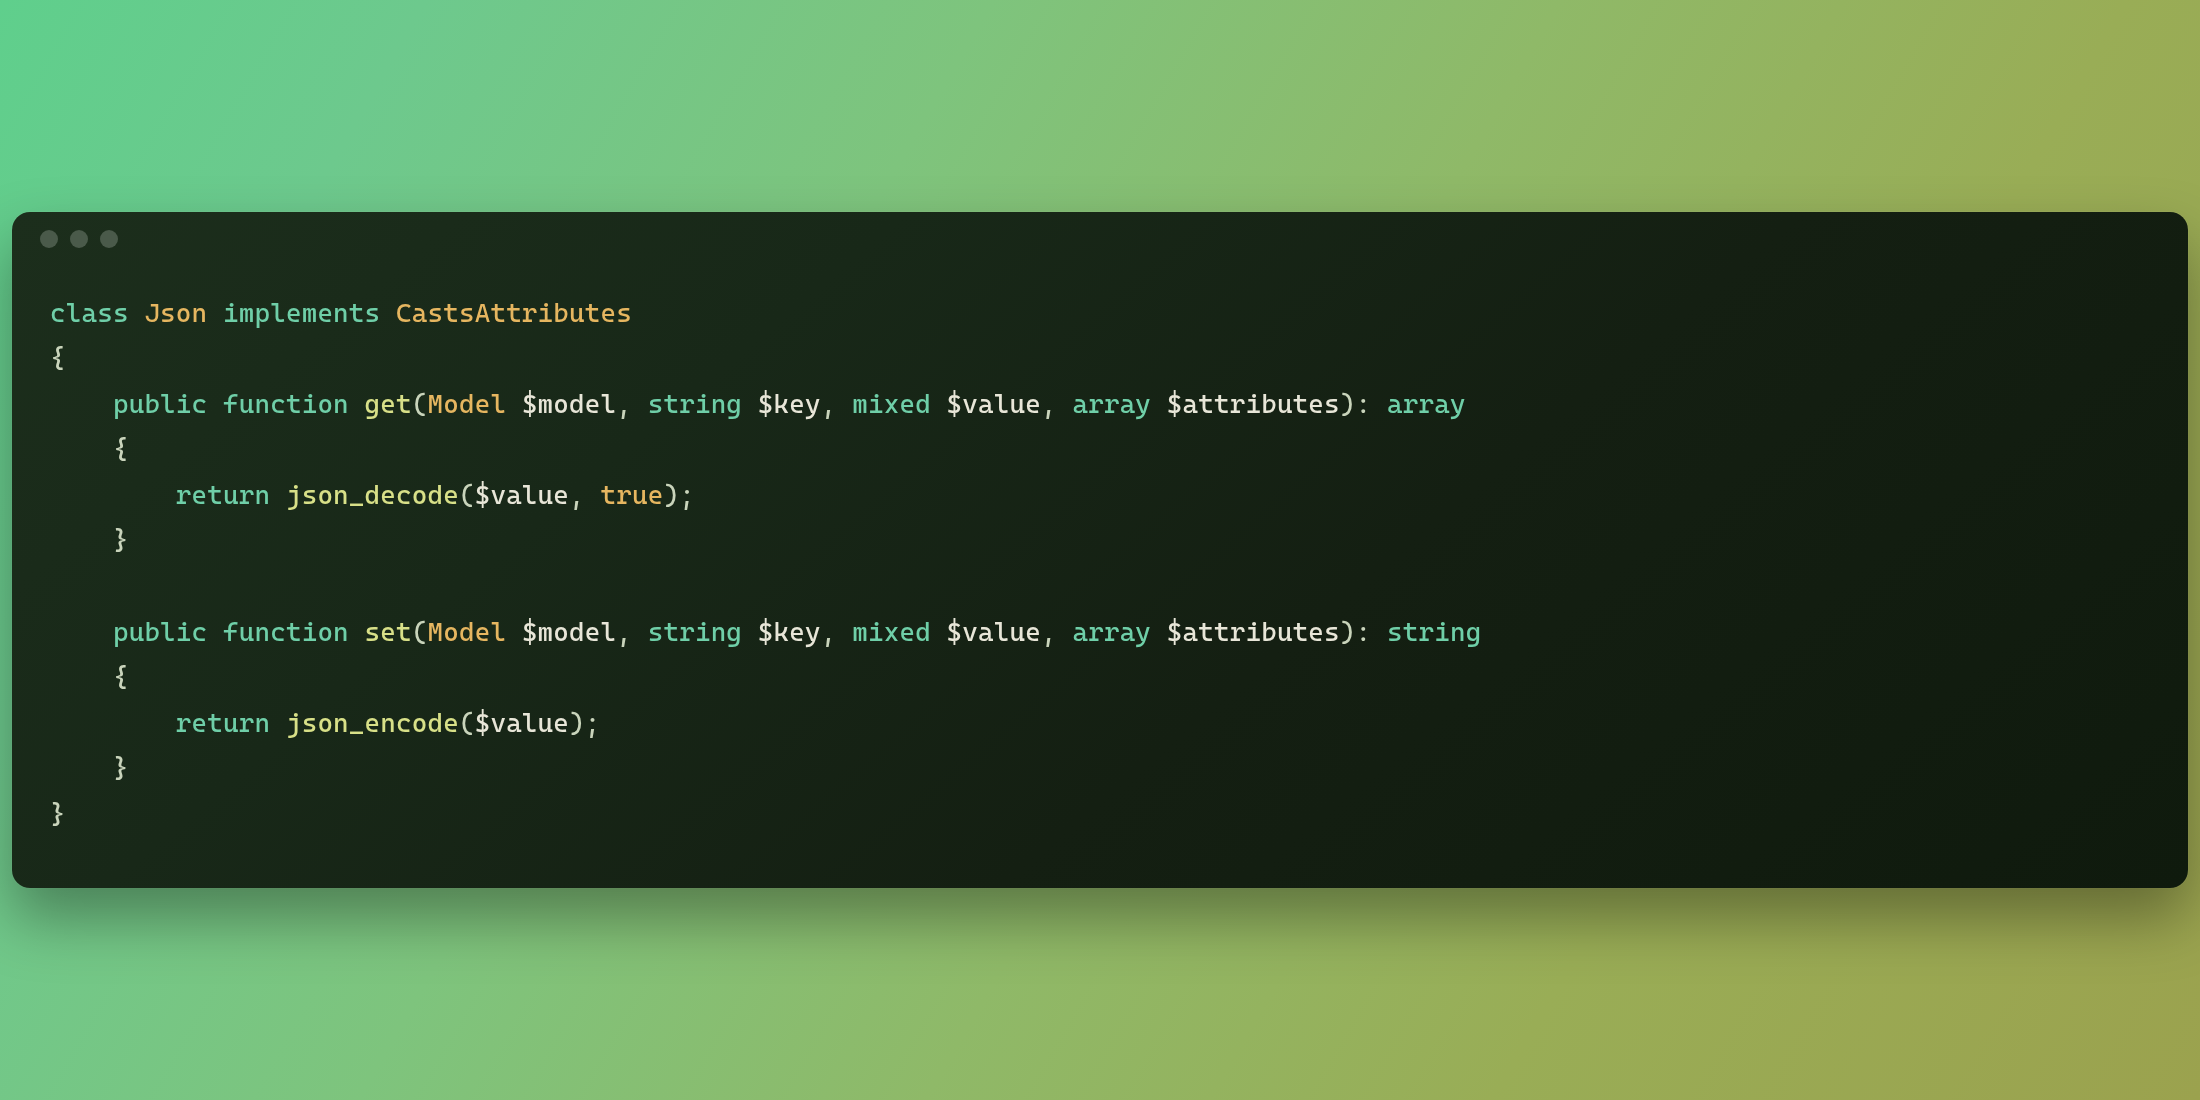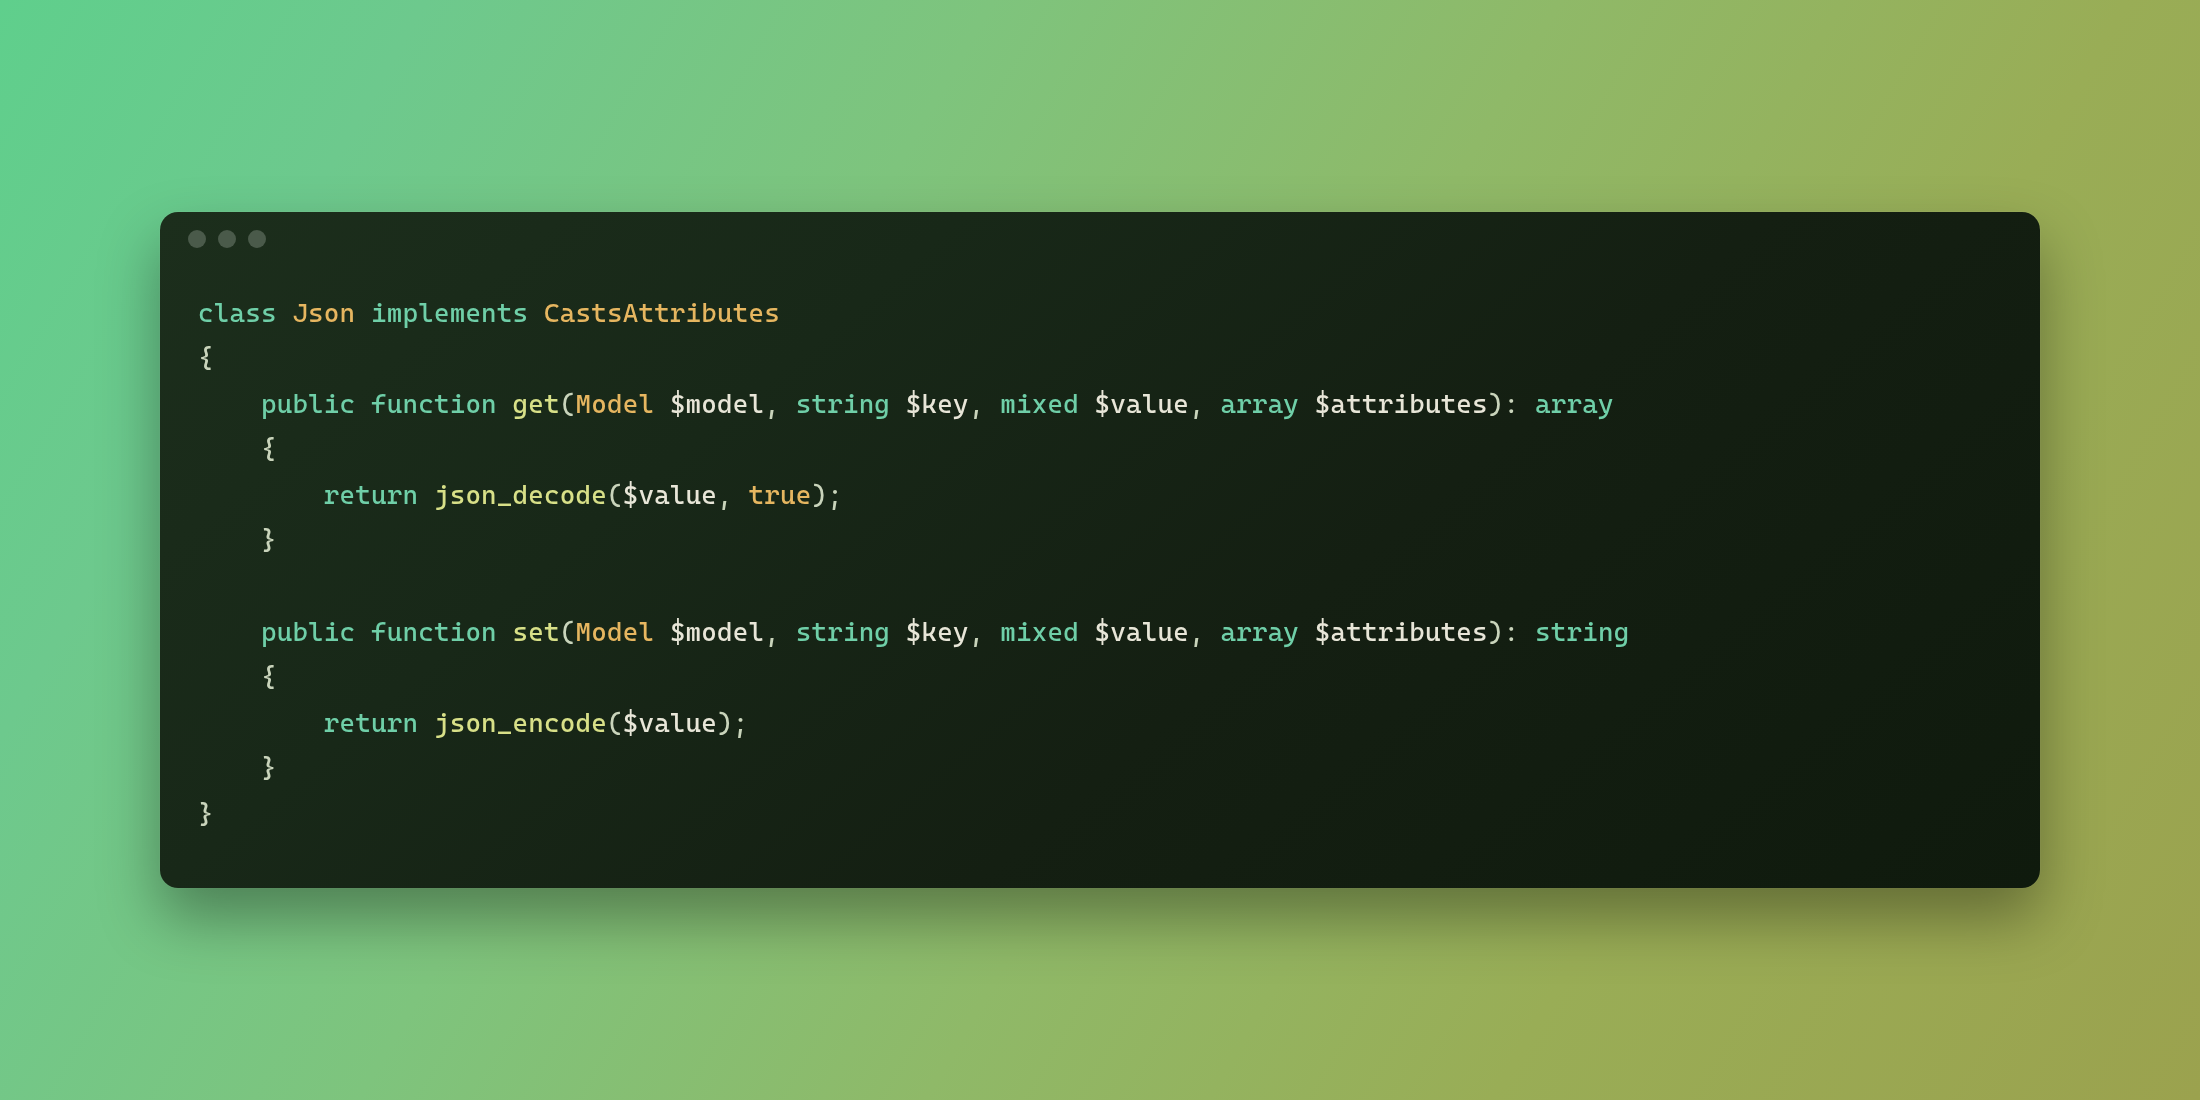--- a/index.html
+++ b/index.html
@@ -12,21 +12,21 @@
       width: 2200px;
       height: 1100px;
       background: linear-gradient(120deg, #5fcf8c 0%, #6dc98d 15%, #7ec47d 35%, #8fb968 55%, #99ad56 75%, #9ba24e 100%);
       display: flex;
       align-items: center;
       justify-content: center;
       font-family: ui-monospace, 'SF Mono', 'Monaco', 'Cascadia Code', 'Roboto Mono', 'Consolas', monospace;
     }
 
     .window {
-      width: 1880px;
+      width: 2176px;
       background: linear-gradient(140deg, #1c2e1c 0%, #182818 30%, #141f12 60%, #0f1a0d 100%);
       border-radius: 18px;
       box-shadow: 0 30px 60px rgba(0,0,0,0.35), 0 0 0 1px rgba(255,255,255,0.04);
       overflow: hidden;
     }
 
     .titlebar {
       height: 54px;
       display: flex;
       align-items: center;

